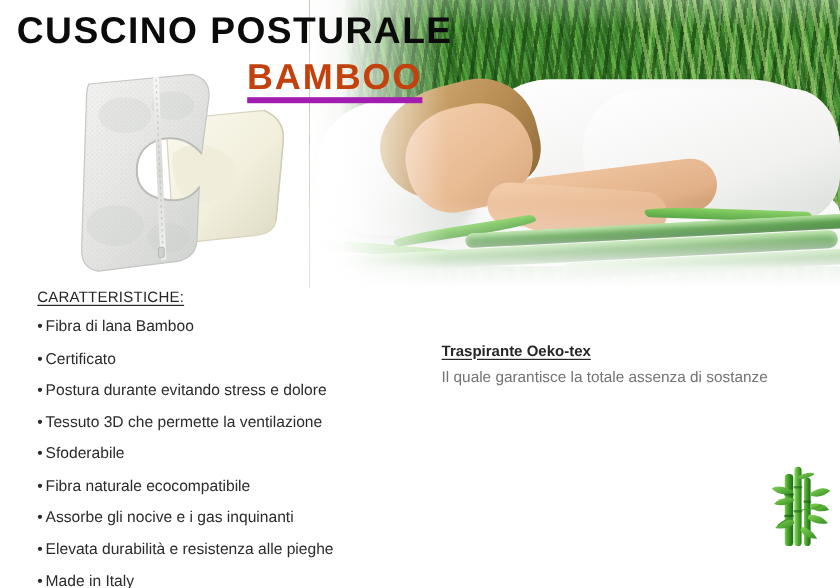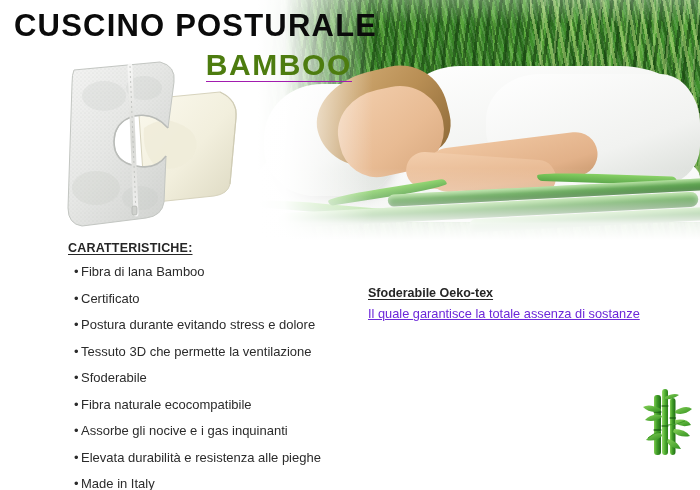--- a/index.html
+++ b/index.html
@@ -178,23 +178,23 @@
     padding-left: 14px;
     margin-top: 6px;
     text-align: right;
     padding-right: 8px;
   }
   .title-sub {
     display: inline-block;
     font-size: 30px;
     font-weight: 900;
     letter-spacing: 1.6px;
-    color: #4d7c0f;
+    color: #c2410c;
     line-height: 1.05;
-    border-bottom: 1px solid #a21caf;
+    border-bottom: 5px solid #a21caf;
     padding-bottom: 1px;
     margin-left: 44px;
   }
 
   
   .product {
     position: absolute;
     left: 52px; top: 56px;
     width: 215px; height: 176px;
     z-index: 4;
@@ -202,35 +202,33 @@
 
   
   .features {
     position: absolute;
     left: 31px; top: 241px;
     width: 320px;
     z-index: 6;
   }
   .features-heading {
     font-size: 12.5px;
-    font-weight: 700;
+    font-weight: 400;
     color: #262626;
     text-decoration: underline;
     text-underline-offset: 2px;
     margin-bottom: 10px;
     letter-spacing: 0.2px;
-    margin-left: 37px;
   }
   .feature-item {
     font-size: 13px;
     color: #2b2b2b;
     line-height: 1.12;
     margin-bottom: 12px;
     white-space: nowrap;
-    margin-left: 43px;
   }
   .feature-item.gap-before { margin-top: 7px; }
   .bullet {
     display: inline-block;
     width: 7px;
     color: #2b2b2b;
   }
 
   
   .certificate {
@@ -242,24 +240,23 @@
   .cert-heading {
     font-size: 12.5px;
     font-weight: 700;
     color: #262626;
     text-decoration: underline;
     text-underline-offset: 2px;
     margin-bottom: 5px;
   }
   .cert-line {
     font-size: 12.8px;
-    color: #6d28d9;
+    color: #737373;
     line-height: 1.42;
     white-space: nowrap;
-    text-decoration: underline;
   }
 
   
   .bamboo-badge {
     position: absolute;
     left: 641px; top: 381px;
     width: 52px; height: 76px;
     z-index: 6;
   }
 </style>
@@ -385,21 +382,21 @@
     </div>
     <div class="feature-item">
       <span class="bullet">•</span><span>Elevata durabilità e resistenza alle pieghe</span>
     </div>
     <div class="feature-item gap-before">
       <span class="bullet">•</span><span>Made in Italy</span>
     </div>
   </div>
 
   <div class="certificate">
-    <div class="cert-heading">Sfoderabile Oeko-tex</div>
+    <div class="cert-heading">Traspirante Oeko-tex</div>
     <div class="cert-line">Il quale garantisce la totale assenza di sostanze</div>
   </div>
 
   <div class="bamboo-badge">
     <svg viewBox="0 0 52 76" width="52" height="76">
       <defs>
         <linearGradient id="stalkA" x1="0" y1="0" x2="1" y2="0">
           <stop offset="0%" stop-color="#7cc94f"></stop>
           <stop offset="45%" stop-color="#3f9c27"></stop>
           <stop offset="100%" stop-color="#1f6b15"></stop>

